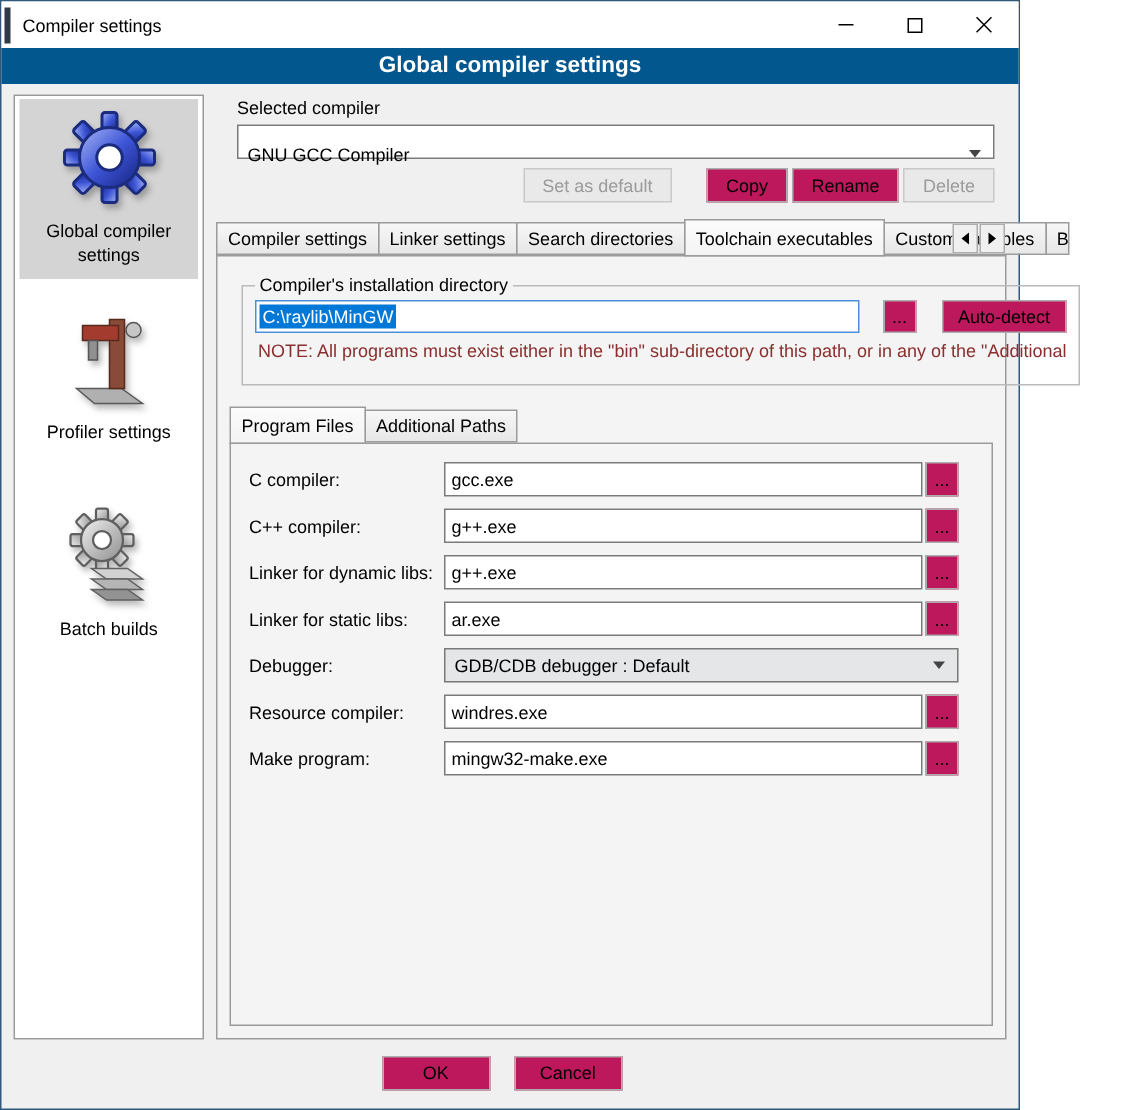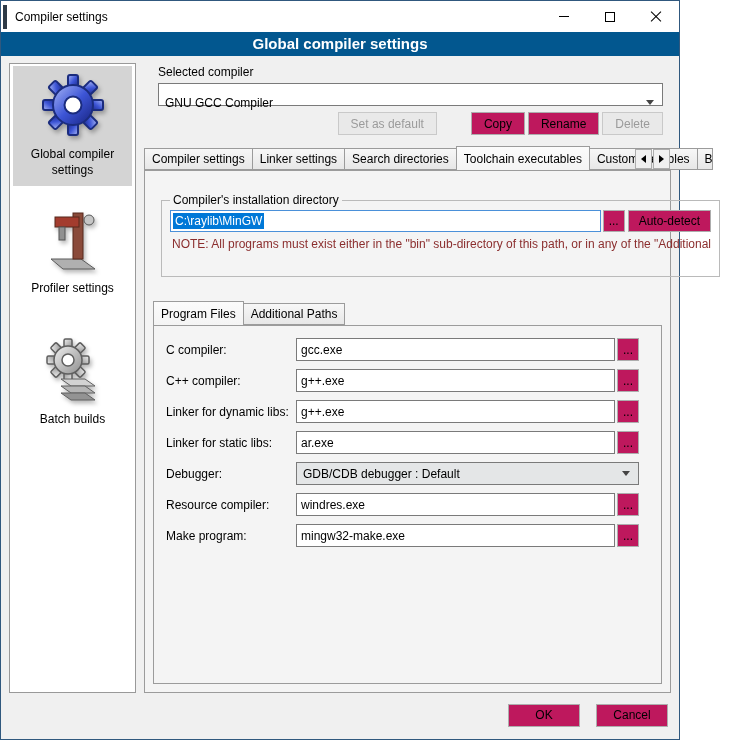--- a/index.html
+++ b/index.html
@@ -37,58 +37,58 @@
   .main { flex:1 1 auto; display:flex; flex-direction:column; min-width:0; }
   .sec-top { padding:2px 8px 0 14px; }
   .sel-label { display:block; margin-bottom:4px; }
 
   .combo { height:23px; border:1px solid #7A7A7A; background:#fff; display:flex; align-items:center; padding:16px 8px 0 6px; }
   .combo-arrow { margin-left:auto; width:0; height:0; border-left:4px solid transparent; border-right:4px solid transparent; border-top:5px solid #444; }
 
   .btn { height:23px; padding:0 12px; background:#be185d; border:1px solid #ADADAD; font:12px "Liberation Sans","DejaVu Sans",sans-serif; color:#000; }
   .btn:disabled { color:#9B9B9B; border-color:#C9C9C9; background:#E9E9E9; }
   .btn-row { display:flex; justify-content:flex-end; gap:3px; margin-top:6px; }
-  .btn-setdefault { margin-right:31px; }
+  .btn-setdefault { margin-right:20px; }
   .btn-reset { margin-left:19px; }
 
   
   .tabs-row { display:flex; align-items:flex-end; margin-top:11px; position:relative; z-index:2; padding-right:38px; }
   .tab { border:1px solid #9B9B9B; background:linear-gradient(#F7F7F7,#E7E7E7); padding:3px 7px; margin-right:-1px; white-space:nowrap; }
   .tab.active { background:linear-gradient(#FBFBFB,#F4F4F4); padding-top:5px; padding-bottom:4px; margin-bottom:-1px; position:relative; z-index:3;text-align:center; }
   .tab.clipped { max-width:37px; overflow:hidden; }
   .tab-arrows { position:absolute; right:1px; bottom:1px; display:flex; }
   .arrow-btn { width:17px; height:20px; display:flex; align-items:center; justify-content:center; background:#F0F0F0; border:1px solid #ADADAD; margin-left:1px; padding:0; }
   .tri-left { width:0; height:0; border-top:4px solid transparent; border-bottom:4px solid transparent; border-right:5px solid #000; }
   .tri-right { width:0; height:0; border-top:4px solid transparent; border-bottom:4px solid transparent; border-left:5px solid #000; }
 
   .tab-panel { flex:1 1 auto; border:1px solid #9B9B9B; background:#F4F4F4; padding:8px 6px 8px 6px; display:flex; flex-direction:column; min-height:0; position:relative; z-index:1; }
 
   
-  .dir-group { border:1px solid #BABABA; margin:14px 10px; padding:1px 8px 24px; }
+  .dir-group { border:1px solid #BABABA; margin:4px 10px; padding:1px 8px 14px; }
   .dir-group legend { padding:0 3px; }
-  .dir-row { display:flex; align-items:center; gap:2px; margin-top:2px; }
+  .dir-row { display:flex; align-items:center; gap:16px; margin-top:2px; }
   .dir-input { flex:1; height:22px; border:1px solid #4A90D9; background:#fff; display:flex; align-items:center; padding:0 2px; overflow:hidden; }
   .dir-selection { background:#0078D7; color:#fff; padding:1px 2px; white-space:nowrap; }
   .mini-btn { width:22px; height:22px; padding:0; flex:0 0 auto; }
   .autodetect-btn { height:22px; padding:0 10px; margin-left:1px; flex:0 0 auto; }
   .note { margin:5px 0 1px 2px; color:#8B2E2E; white-space:nowrap; overflow:hidden; }
 
   
   .subtabs-row { display:flex; align-items:flex-end; margin-top:10px; margin-left:2px; position:relative; z-index:2; }
   .sub-panel { flex:1 1 auto; border:1px solid #9B9B9B; background:#F4F4F4; padding:12px 22px 8px 12px; display:flex; flex-direction:column; min-height:0; margin:0 2px; }
 
   
   .frow { display:flex; align-items:center; margin-bottom:8px; }
   .flabel { width:130px; flex:0 0 auto; }
   .ftext { flex:1 1 auto; min-width:0; height:23px; border:1px solid #7A7A7A; background:#fff; padding:0 4px; font:12px "Liberation Sans","DejaVu Sans",sans-serif; }
   .fbrowse { width:22px; height:23px; padding:0; margin-left:2px; flex:0 0 auto; }
   .fcombo { flex:1 1 auto; height:23px; border:1px solid #7A7A7A; background:#E4E6E7; display:flex; align-items:center; padding:0 8px 0 6px; }
 
   
-  .footer { flex:0 0 auto; height:40px; display:flex; align-items:center; justify-content:flex-end; gap:16px; padding:0 11px 8px 0; }
+  .footer { flex:0 0 auto; height:40px; display:flex; align-items:center; justify-content:center; gap:16px; padding:0 11px 8px 0; }
   .footer .btn { width:72px; padding:0; }
 </style>
 </head>
 <body>
 
 <div class="window">
 
   <div class="titlebar">
     <span class="title-icon"></span>
     <span class="title-text">Compiler settings</span>

